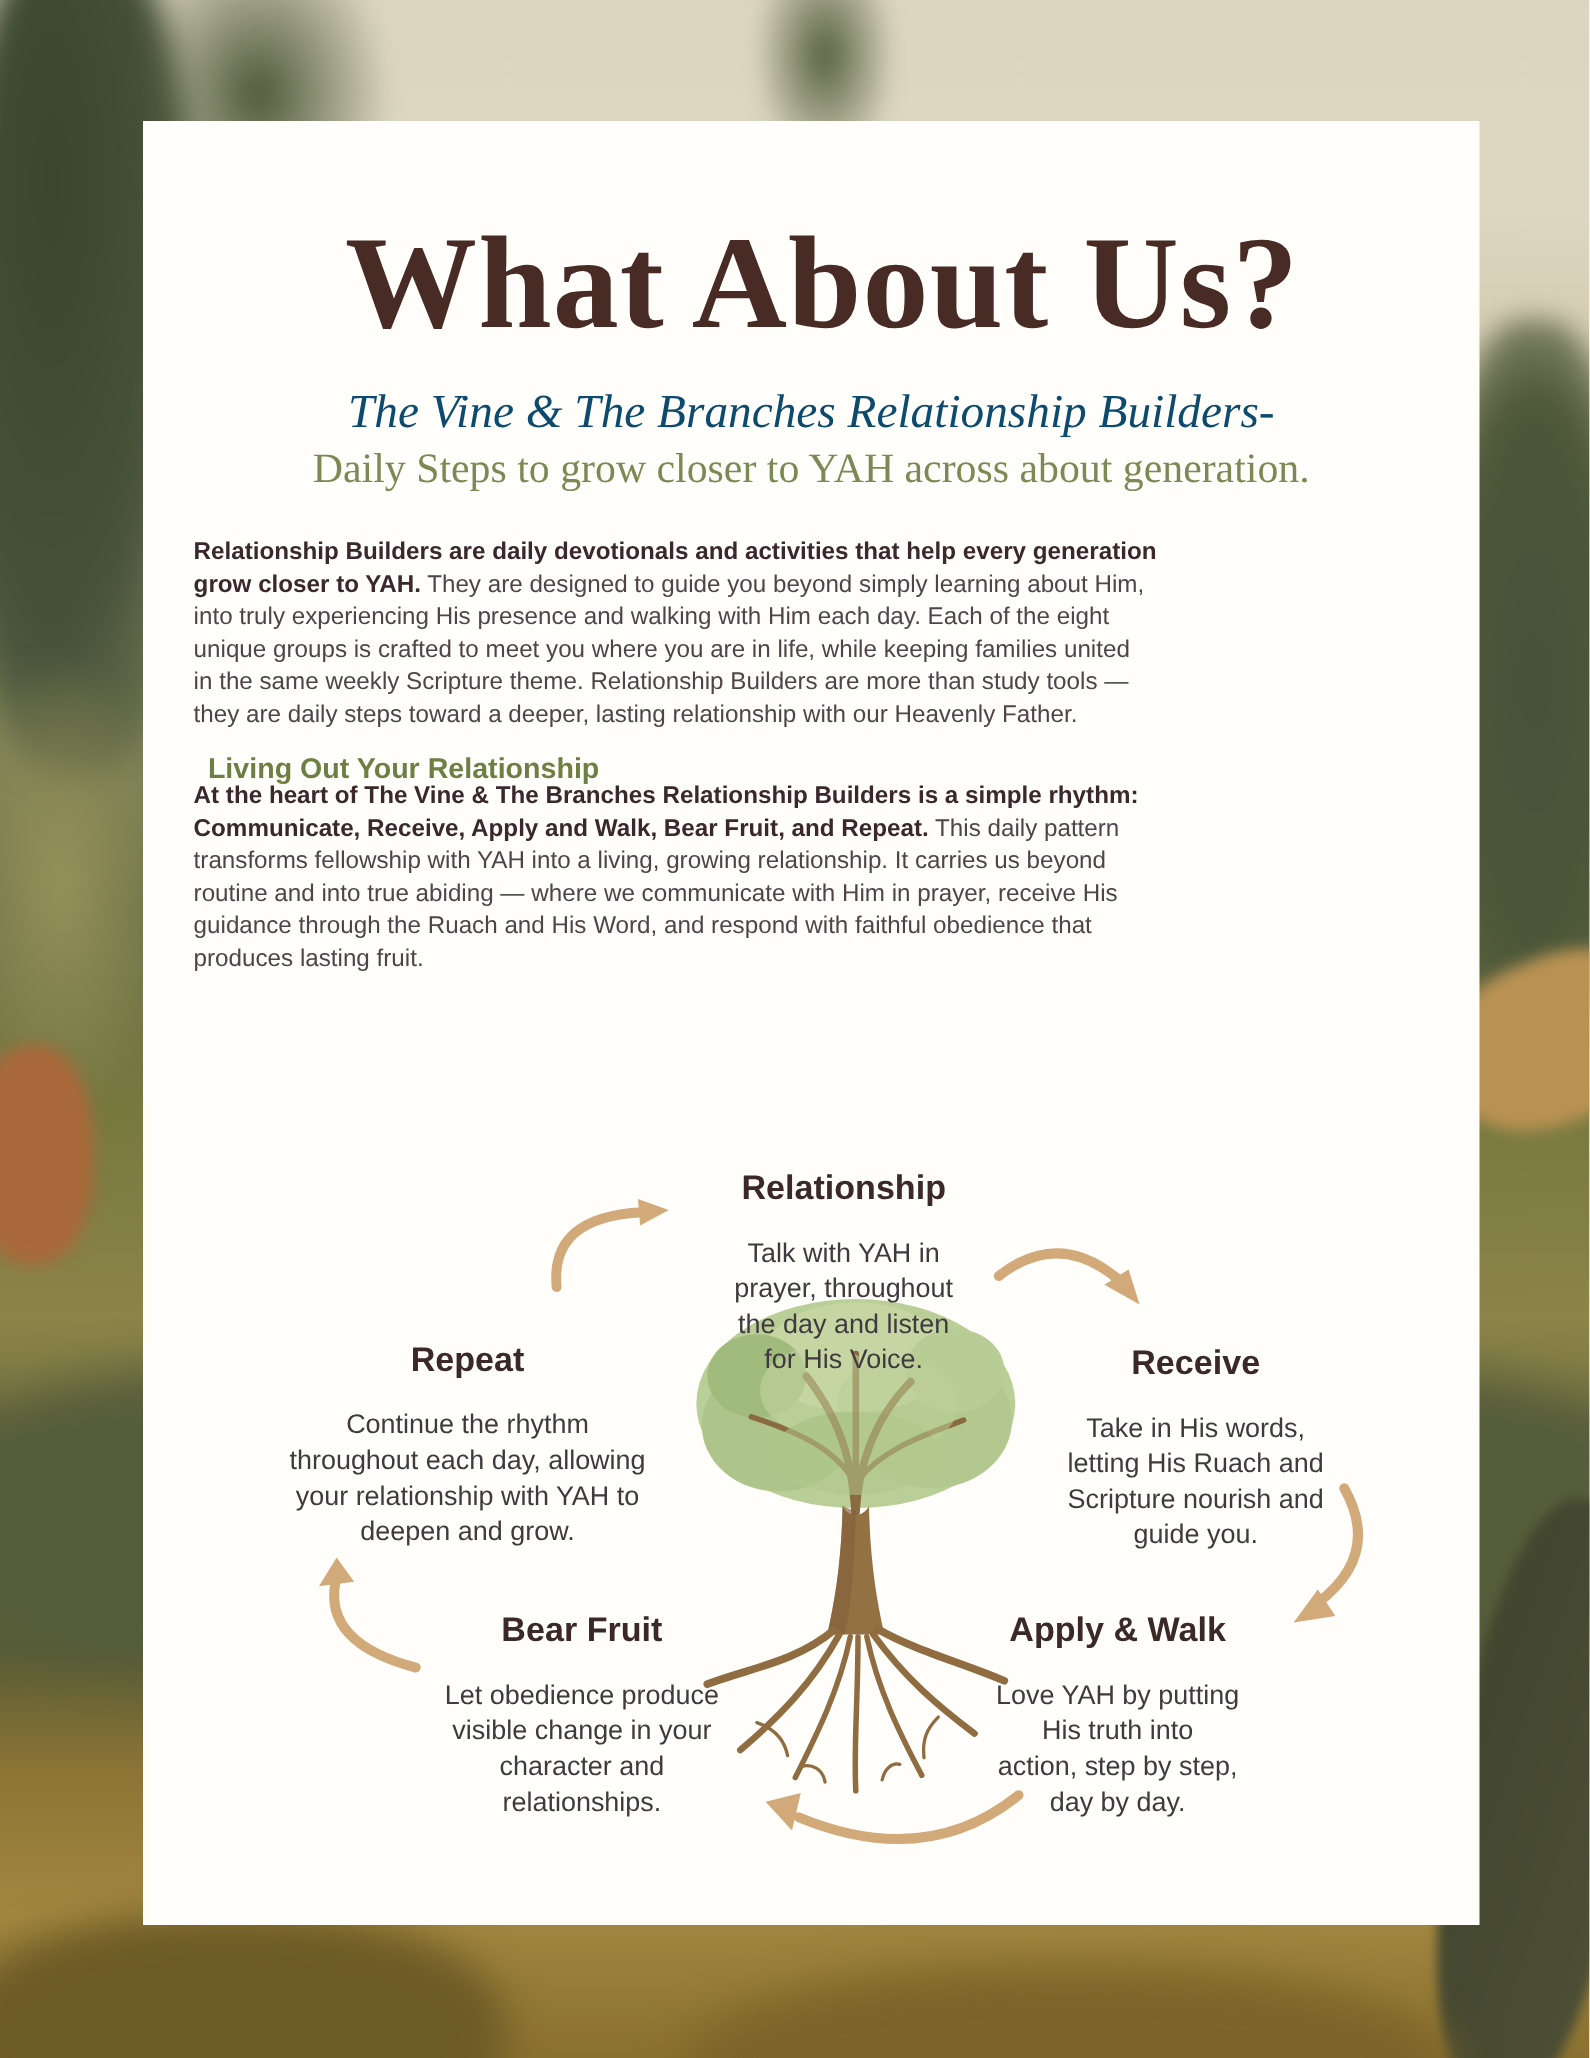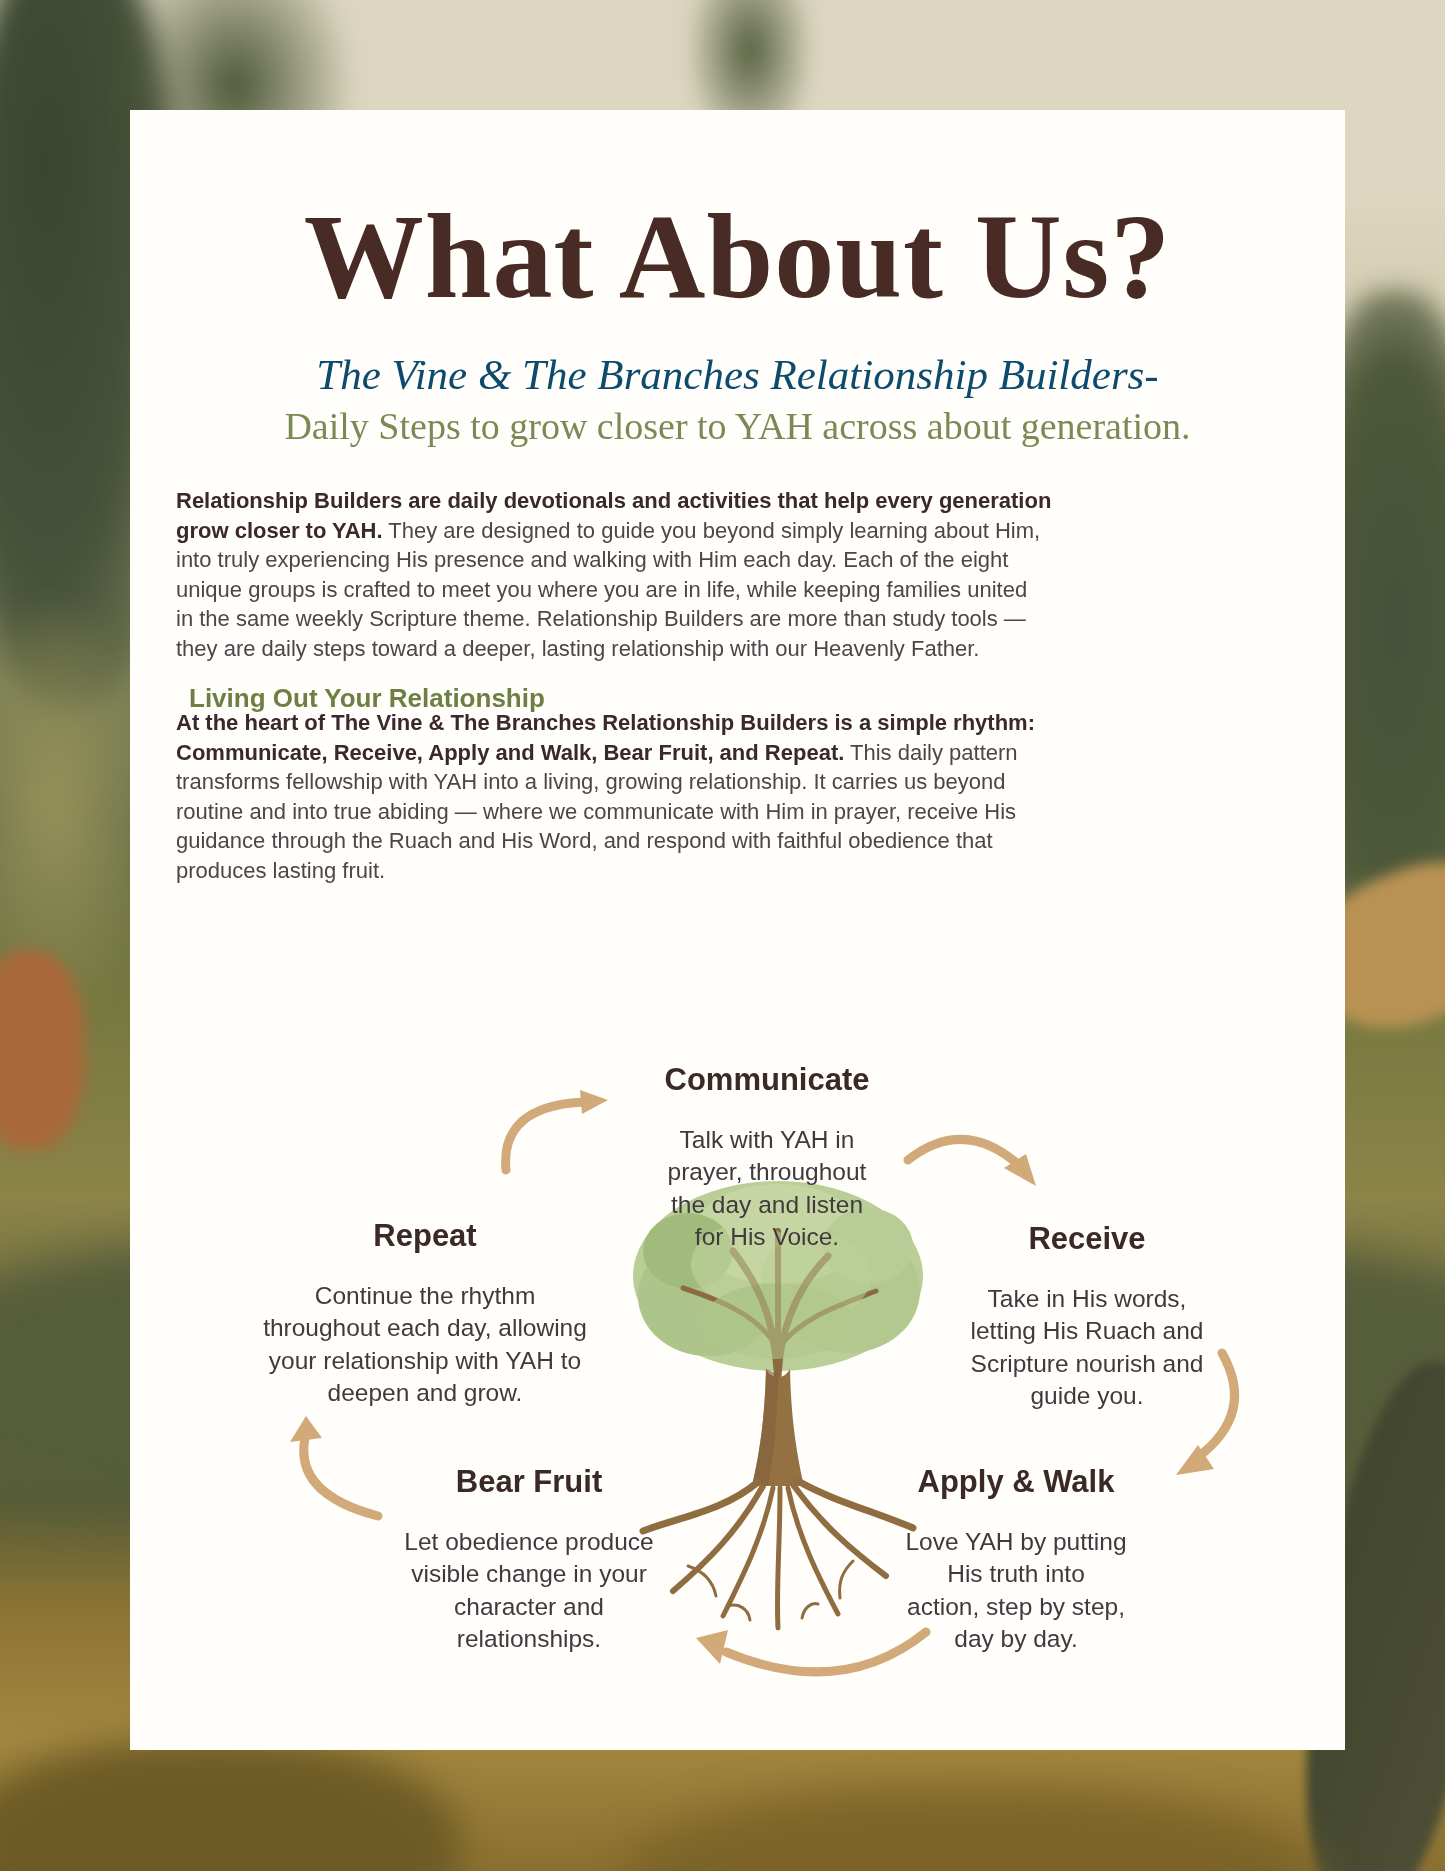--- a/index.html
+++ b/index.html
@@ -18,21 +18,21 @@
   .b-left-tent{left:-25px;top:950px;width:110px;height:200px;background:#a9683a;filter:blur(7px);}
   .b-dark-band{left:-60px;top:1230px;width:1570px;height:300px;background:#565d3b;filter:blur(22px);border-radius:30%;}
   .b-right-trunk{left:1320px;top:1360px;width:160px;height:560px;background:linear-gradient(100deg,#41452e,#4d4f35);transform:rotate(9deg);filter:blur(5px);}
   .b-ground-dark1{left:-40px;top:1740px;width:500px;height:220px;background:#6d5b26;filter:blur(18px);}
   .b-ground-dark2{left:620px;top:1790px;width:700px;height:200px;background:#7c6429;filter:blur(20px);}
 
   .card{position:absolute;left:130px;top:110px;width:1215px;height:1640px;background:#fffefb;}
 
   .title{position:absolute;top:78px;left:0;width:100%;margin:0;text-align:center;
          font-family:"Liberation Serif",serif;font-weight:700;font-size:120px;
-         letter-spacing:1px;color:#492b26;}
+         letter-spacing:1px;color:#492b26;padding-left:10px;}
   .sub1{position:absolute;top:240px;left:0;width:100%;margin:0;text-align:center;
         font-family:"Liberation Serif",serif;font-style:italic;font-weight:400;
         font-size:43px;color:#0c4a6e;}
   .sub2{position:absolute;top:294px;left:0;width:100%;margin:0;text-align:center;
         font-family:"Liberation Serif",serif;font-weight:400;font-size:38px;color:#7b8a54;}
   .para{position:absolute;left:46px;width:1130px;margin:0;white-space:pre-line;
         font-size:22px;line-height:29.5px;color:#4e4449;}
   .para b{color:#3a282e;}
   .para1{top:376px;}
   .living{position:absolute;left:46px;top:560px;margin:13px;font-size:26px;
@@ -152,21 +152,21 @@
       <path d="M240,16 Q156,84 40,36"></path>
       <polygon points="10,22 42,14 34,48"></polygon>
     </svg>
 
     <svg class="arrow" style="left:156px;top:1306px" width="100" height="108">
       <path d="M92,100 Q8,78 19,22"></path>
       <polygon points="20,0 4,26 36,22"></polygon>
     </svg>
 
     <div class="step st-communicate">
-      <h5>Communicate</h5>
+      <h5>Relationship</h5>
       <p>Talk with YAH in
 prayer, throughout
 the day and listen
 for His Voice.</p>
     </div>
 
     <div class="step st-receive">
       <h5>Receive</h5>
       <p>Take in His words,
 letting His Ruach and

